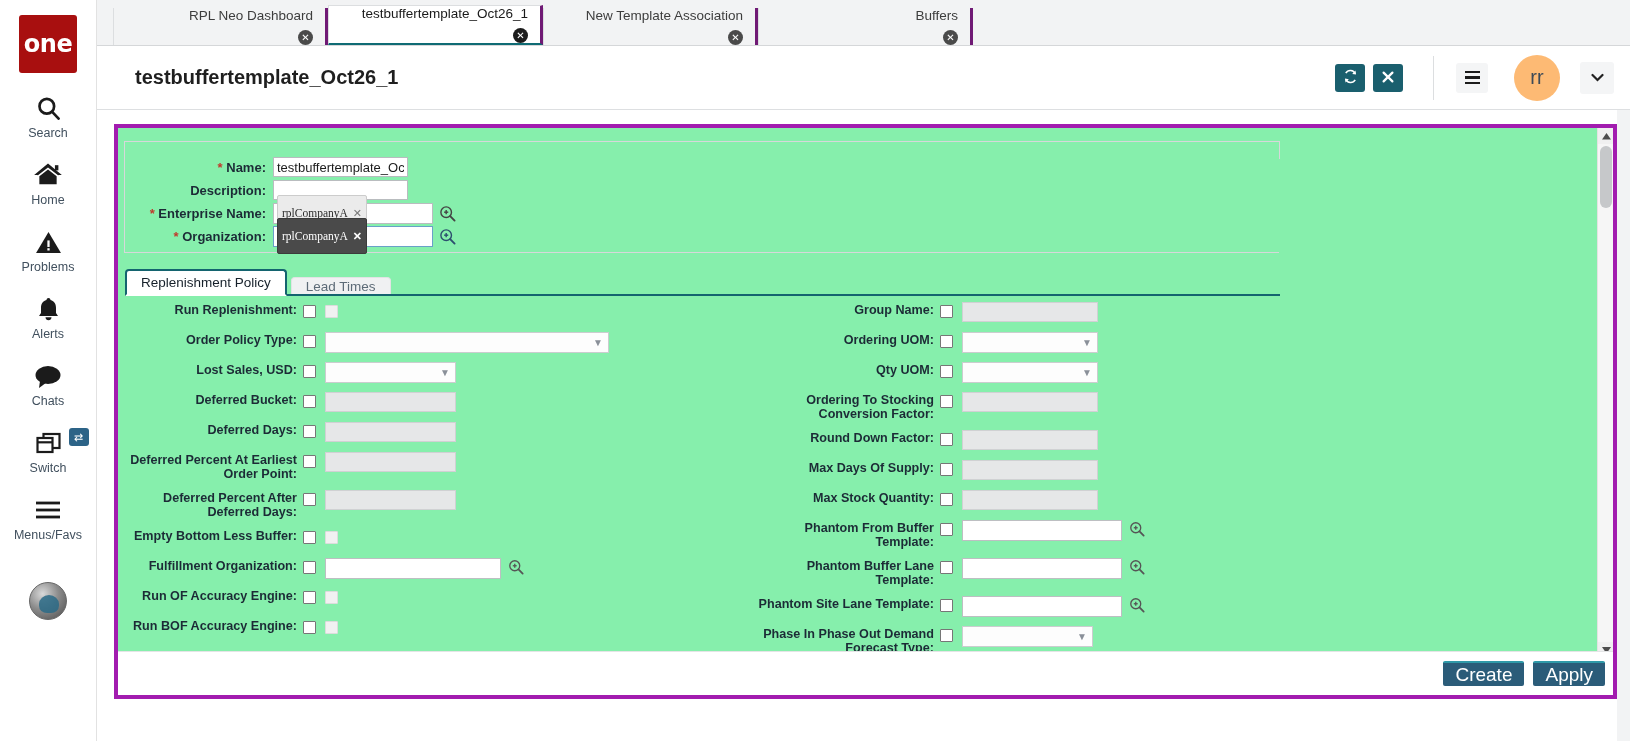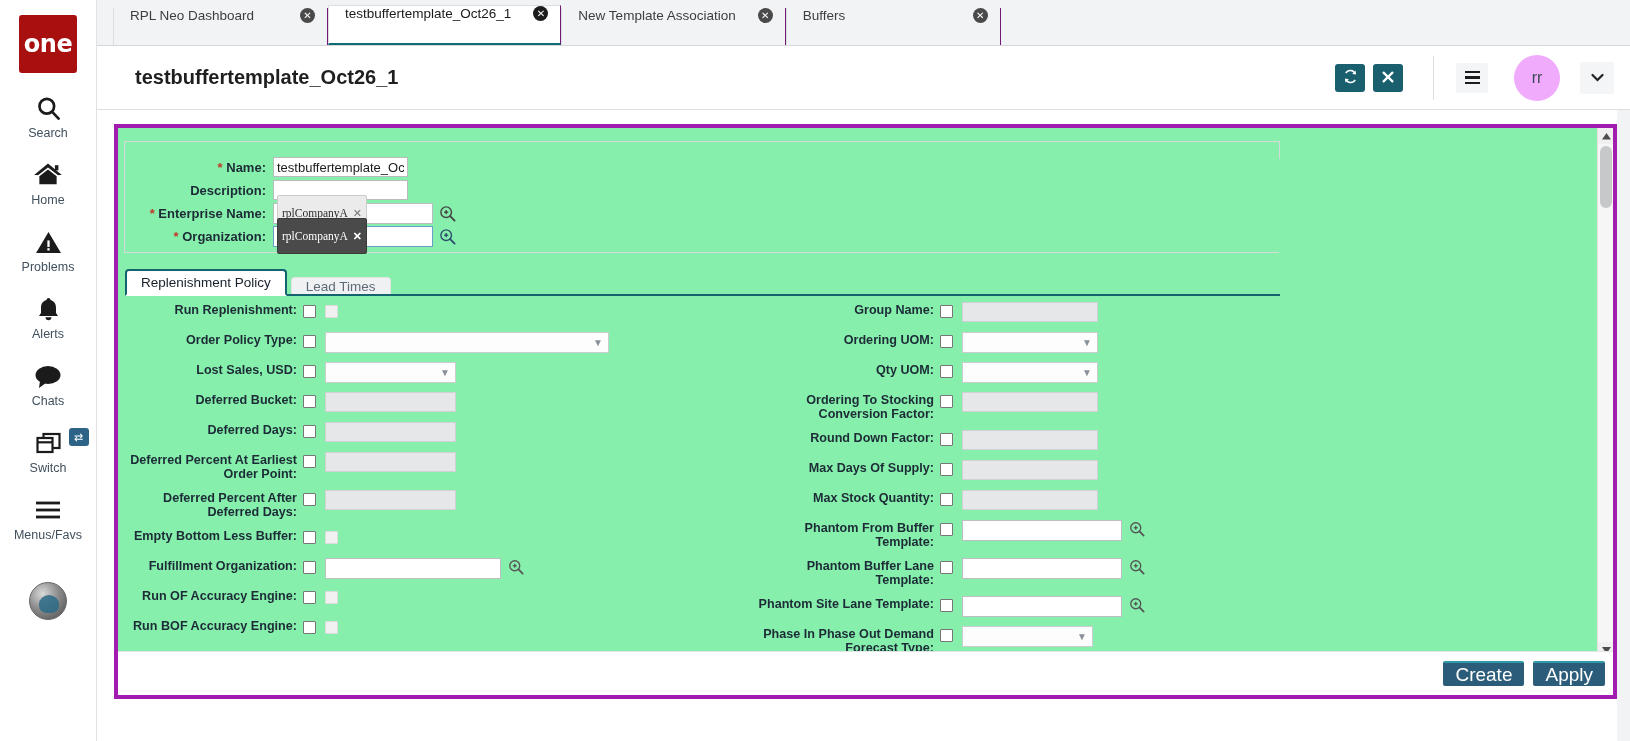--- a/index.html
+++ b/index.html
@@ -100,29 +100,30 @@
     border-bottom: 1px solid #d5d7d9;
     display: flex;
     align-items: flex-end;
     padding-left: 16px;
   }
   .tab {
     height: 37px;
     min-width: 215px;
     background: #f2f3f4;
     border-left: 1px solid #dcdee0;
-    border-right: 1px solid #701a75;
-    display: flex;
-    align-items: flex-start;
+    border-right: 3px solid #701a75;
+    display: flex;
+    align-items: flex-end;
     justify-content: space-between;
     padding: 0 12px 0 16px;
     font-size: 13.5px;
     color: #3d3d3d;
     cursor: pointer;
     position: relative;
+    flex-direction: column;
   }
   .tab.active {
     background: #ffffff;
     border-top: 1px solid #dcdee0;
     border-bottom: 2px solid #0f6b74;
     height: 40px;
     color: #1a1a1a;
   }
   .tab .tlabel { white-space: nowrap; overflow: hidden; }
   .tab-close {
@@ -184,23 +185,23 @@
   }
   .ham-btn .bar {
     width: 15px; height: 2.5px;
     background: #1c1c1c;
     margin: 1.6px 0;
   }
   .ham-inner { display: flex; flex-direction: column; align-items: center; }
   .user-avatar {
     width: 46px; height: 46px;
     border-radius: 50%;
-    background: #f0abfc;
+    background: #fdba74;
     color: #3c4a57;
-    font-size: 16px;
+    font-size: 20px;
     display: flex; align-items: center; justify-content: center;
     margin-left: 26px;
     cursor: pointer;
   }
   .user-block {
     margin-left: 12px;
     width: 175px;
     display: flex;
     flex-direction: column;
     justify-content: center;

